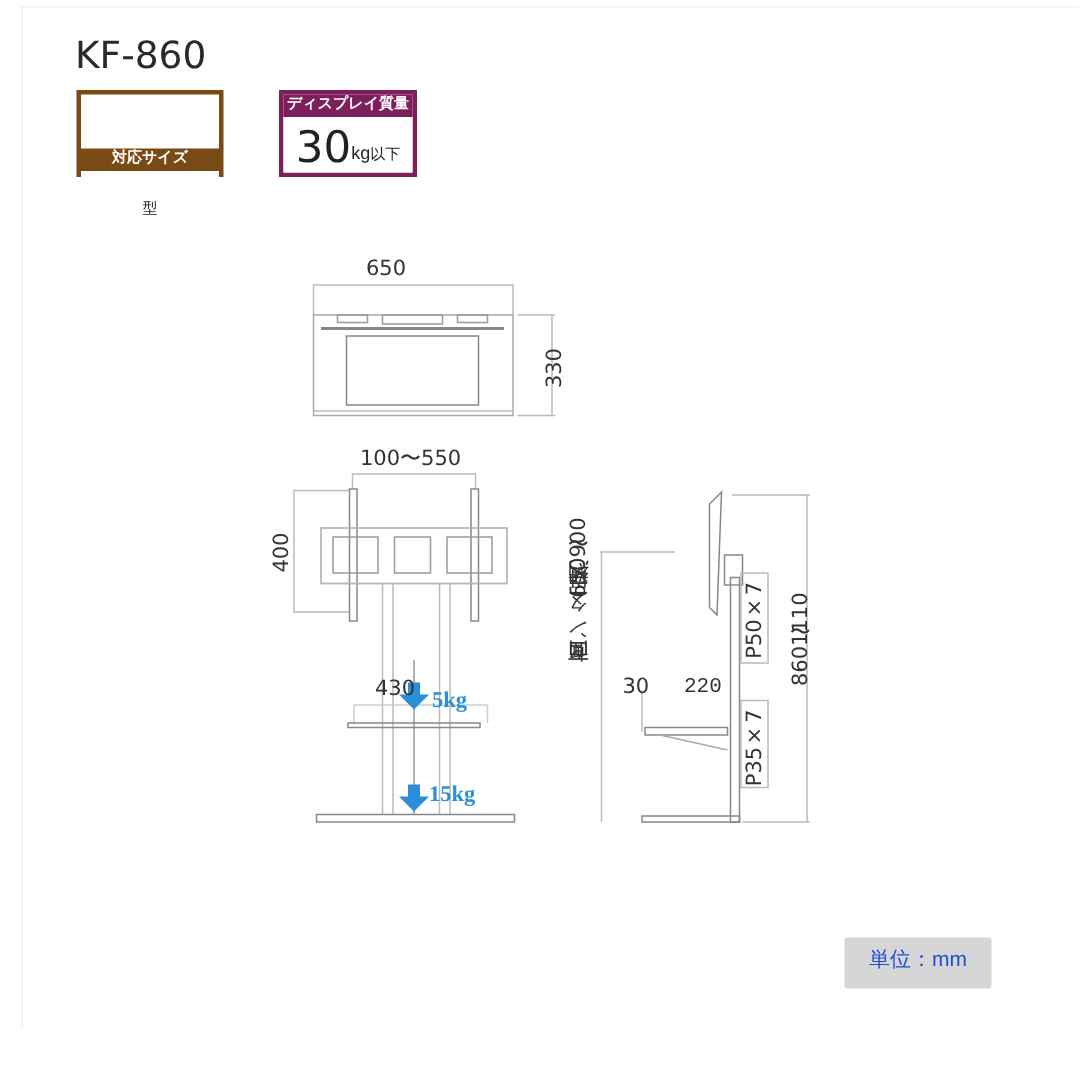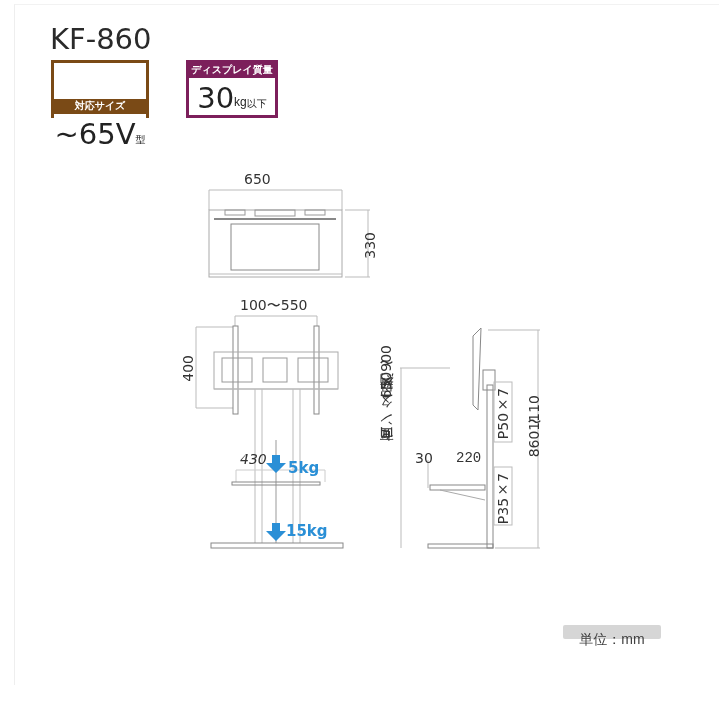--- a/index.html
+++ b/index.html
@@ -1,45 +1,44 @@
 <!DOCTYPE html>
 <html><head>
   <meta charset="utf-8">
   <style>
     html, body { margin:0; padding:0; background:#ffffff; }
     body { width:720px; height:710px; position:relative; overflow:hidden; font-family:"Liberation Sans", sans-serif; }
     .frame { position:absolute; left:14px; top:4px; width:704px; height:680px; border-left:1px solid #eeeeee; border-top:1px solid #f2f2f2; }
-    .model { position:absolute; left:50px; top:22px; font-family:"DejaVu Sans", sans-serif; font-size:29px; color:#2a2a2a; letter-spacing:0px; font-weight:normal; }
+    .model { position:absolute; left:50px; top:22px; font-family:"DejaVu Sans", sans-serif; font-size:25px; color:#2a2a2a; letter-spacing:0px; font-weight:normal; }
     .badge { position:absolute; top:60px; height:58px; box-sizing:border-box; border:3px solid; }
     .badge .hd { height:15px; color:#fff; font-size:10px; text-align:center; line-height:14px; font-weight:bold; }
     .badge .bd { background:#fff; height:37px; display:flex; align-items:flex-end; justify-content:center; color:#222; }
     .b1 { left:51px; width:98px; border-color:#7a4a16; }
     .b1 .hd { background:#7a4a16;margin-top:36px; }
     .b2 { left:158px; width:92px; border-color:#7c1f5b;margin-left:28px; }
     .b2 .hd { background:#7c1f5b; }
     .big { font-family:"DejaVu Sans", sans-serif; font-size:29px; line-height:34px; }
     .sm { font-size:12px; line-height:26px; }
     .xs { font-size:10px; line-height:22px; }
     .lbl { position:absolute; font-family:"DejaVu Sans", sans-serif; font-size:14px; color:#333; }
     .vert { writing-mode:vertical-rl; transform:rotate(180deg); }
-    .blue { color:#2a8fd6; font-weight:bold; font-size:15px; }
-    .unit { position:absolute; left:563px; top:625px; width:98px; height:14px; background:#d6d6d6; border-radius:2px; font-size:14px; color:#404040; text-align:center; line-height:28px; }
+    .blue { color:#2a8fd6; font-weight:bold; font-size:15px;font-family:Liberation Serif, serif; }
+    .unit { position:absolute; left:563px; top:625px; width:98px; height:34px; background:#d6d6d6; border-radius:2px; font-size:14px; color:#1d4ed8; text-align:center; line-height:28px; }
     svg { position:absolute; left:0; top:0; }
   </style>
 </head>
 <body>
 
 <div class="frame"></div>
 
 <div class="model">KF-860</div>
 
 <div class="badge b1">
   <div class="hd">対応サイズ</div>
   <div class="bd">
-    <span class="big">~65V</span>
     <span class="xs">型</span>
   </div>
 </div>
 
 <div class="badge b2">
   <div class="hd">ディスプレイ質量</div>
   <div class="bd">
     <span class="big">30</span>
     <span class="sm">kg</span>
     <span class="xs">以下</span>
@@ -98,21 +97,21 @@
     <path d="M272 455 h8 v8 h6 l-10 10 l-10 -10 h6 z"></path>
     <path d="M272 523 h8 v8 h6 l-10 10 l-10 -10 h6 z"></path>
   </g>
 </svg>
 
 <div class="lbl" style="left:244px;top:171px;">650</div>
 <div class="lbl vert" style="left:362px;top:232px;">330</div>
 
 <div class="lbl" style="left:240px;top:297px;">100〜550</div>
 <div class="lbl vert" style="left:180px;top:355px;">400</div>
-<div class="lbl" style="left:240px;top:451px;font-style:italic;">430</div>
+<div class="lbl" style="left:250px;top:451px;">430</div>
 <div class="lbl blue" style="left:288px;top:459px;">5kg</div>
 <div class="lbl blue" style="left:286px;top:522px;">15kg</div>
 
 <div class="lbl vert" style="left:377px;top:345px;">画面センター目安 約650〜900</div>
 <div class="lbl" style="left:415px;top:450px;">30</div>
 <div class="lbl" style="left:456px;top:450px;font-family:Liberation Mono, monospace;">220</div>
 <div class="lbl vert" style="left:495px;top:388px;">P50×7</div>
 <div class="lbl vert" style="left:495px;top:473px;">P35×7</div>
 <div class="lbl vert" style="left:525px;top:395px;">860〜1110</div>
 

